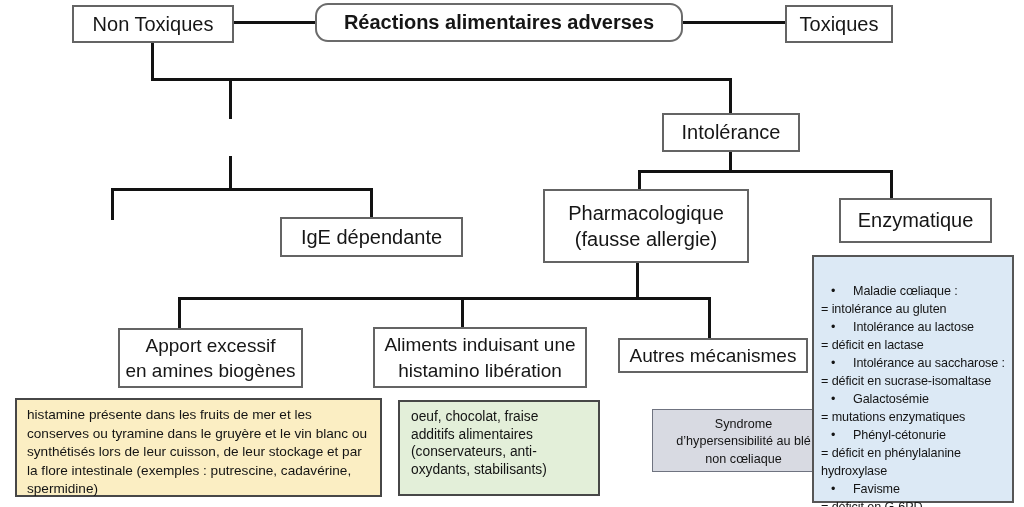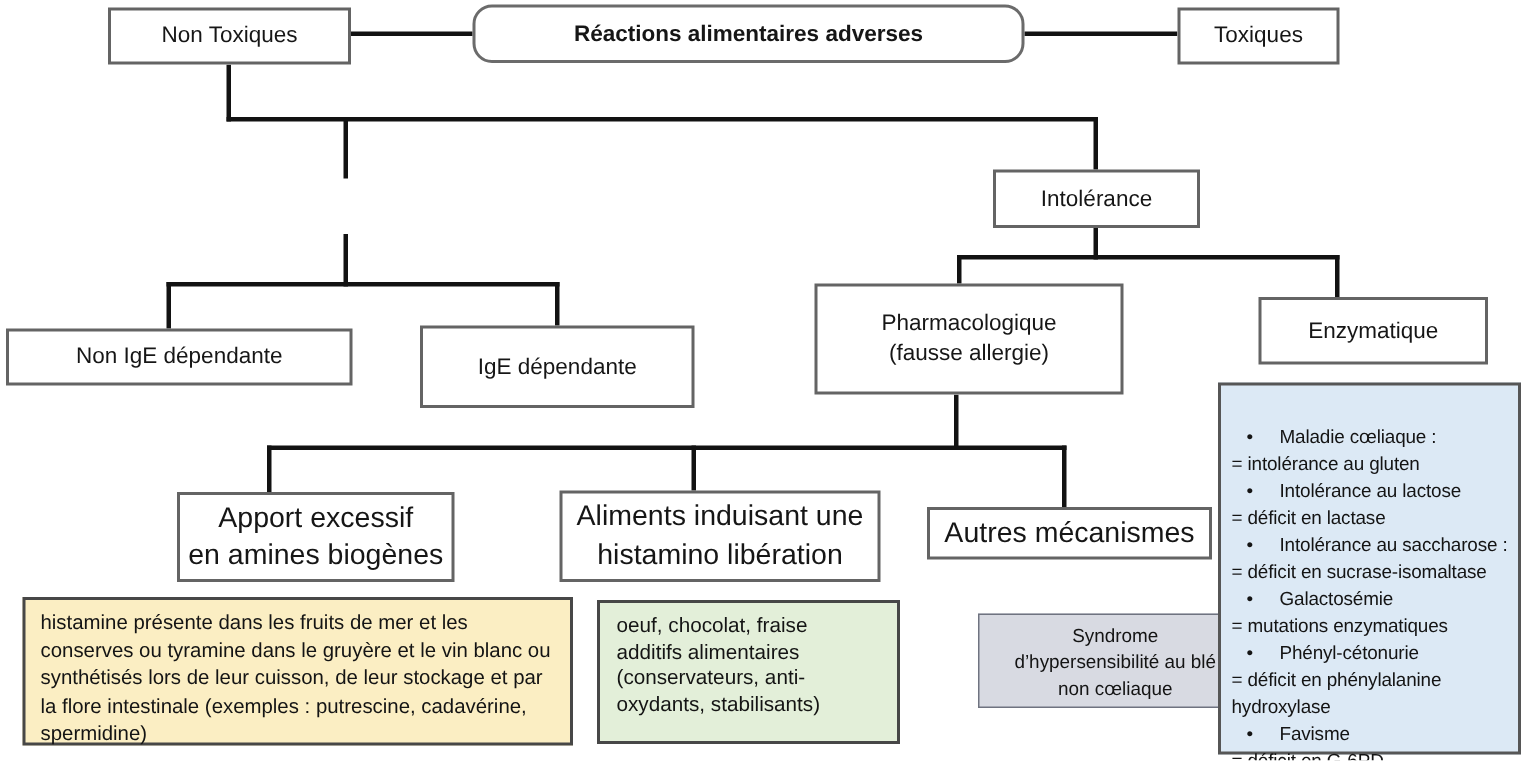--- a/index.html
+++ b/index.html
@@ -5,21 +5,21 @@
   html,body{margin:0;padding:0;background:#ffffff;}
   #stage{
     position:relative;width:1024px;height:507px;background:#ffffff;overflow:hidden;
     font-family:"Liberation Sans",sans-serif;color:#161616;
   }
   .box{
     position:absolute;background:#ffffff;border:2px solid #646464;box-sizing:border-box;
     display:flex;align-items:center;justify-content:center;text-align:center;
     white-space:pre-line;line-height:1.32;color:#161616;
   }
-  .fs20{font-size:15px;}
+  .fs20{font-size:20px;}
   .fs19{font-size:19px;}
   .title{font-weight:bold;border-color:#6b6b6b;border-radius:13px;}
   .note{
     position:absolute;box-sizing:border-box;border:2px solid #474747;
     white-space:pre-line;color:#141414;
   }
   .line{position:absolute;background:#121212;}
   
   .li{display:flex;line-height:18px;font-size:12.6px;letter-spacing:-0.1px;}
   .li .dot{width:34px;padding-left:12px;box-sizing:border-box;}
@@ -53,23 +53,22 @@
 
   <div class="box fs20" style="left:72px;top:5px;width:162px;height:38px;">Non Toxiques</div>
 
   <div class="box fs20 title" style="left:315px;top:3px;width:368px;height:39px;">Réactions alimentaires adverses</div>
 
   <div class="box fs20" style="left:785px;top:5px;width:108px;height:38px;">Toxiques</div>
 
 
   <div class="box fs20" style="left:662px;top:113px;width:138px;height:39px;">Intolérance</div>
 
-  <div class="box fs20" style="left:4px;top:219px;width:231px;height:38px;">Non IgE dépendante</div>
 
-  <div class="box fs20" style="left:280px;top:217px;width:183px;height:55px;">IgE dépendante</div>
+  <div class="box fs20" style="left:280px;top:217px;width:183px;height:40px;">IgE dépendante</div>
 
   <div class="box fs20" style="left:543px;top:189px;width:206px;height:74px;">Pharmacologique
 (fausse allergie)</div>
 
   <div class="box fs19" style="left:118px;top:328px;width:185px;height:60px;">Apport excessif
 en amines biogènes</div>
 
   <div class="box fs20" style="left:839px;top:198px;width:153px;height:45px;">Enzymatique</div>
 
   <div class="box fs19" style="left:373px;top:327px;width:214px;height:61px;">Aliments induisant une

